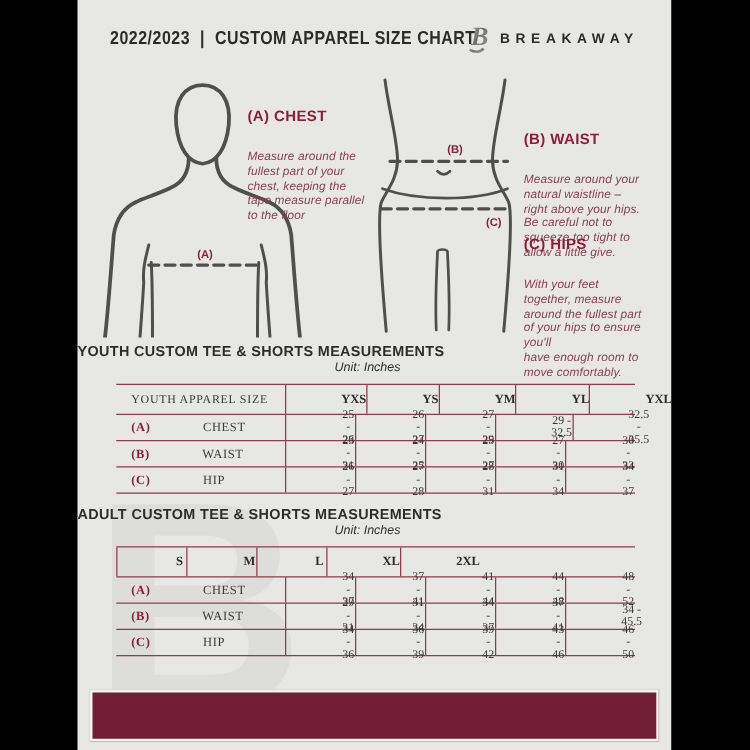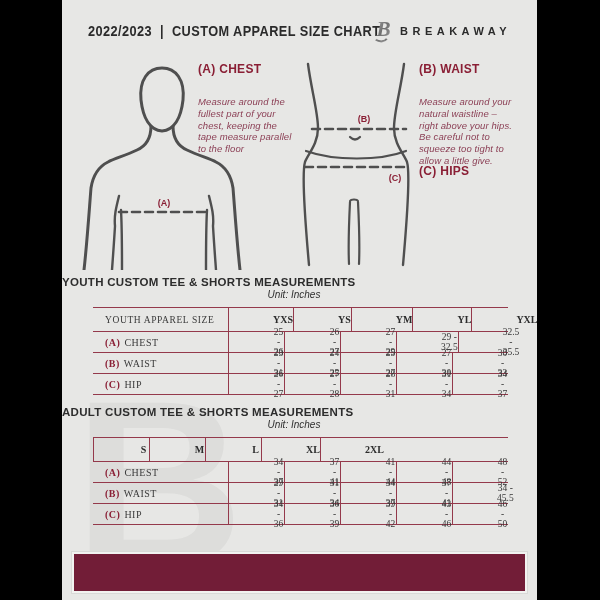--- a/index.html
+++ b/index.html
@@ -20,21 +20,21 @@
   .page{position:absolute;left:62px;top:0;width:475px;height:600px;background:var(--pagebg);overflow:hidden;}
 
   
   .doc-title{position:absolute;left:26px;top:22px;font-size:15px;font-weight:bold;color:#2b2b2b;
     letter-spacing:.5px;white-space:pre;transform:scaleX(.85);transform-origin:left center;}
   .brand{position:absolute;right:26px;top:17px;display:flex;align-items:center;gap:4px;}
   .brand-name{font-size:11px;font-weight:bold;color:#2b2b2b;letter-spacing:4.5px;}
 
   
   .guide{position:absolute;width:116px;}
-  .guide-h{font-size:12px;font-weight:bold;color:var(--maroon);letter-spacing:.3px;margin-bottom:7px;}
+  .guide-h{font-size:12px;font-weight:bold;color:var(--maroon);letter-spacing:.3px;margin-bottom:7px;margin-top:24px;}
   .guide-b{font-size:9.5px;font-style:italic;color:var(--maroon-soft);line-height:11.8px;white-space:pre-line;letter-spacing:.1px;margin-top:20px;}
 
   
   .fig{position:absolute;}
   .fig path, .fig circle{fill:none;stroke:var(--stroke);stroke-linecap:round;stroke-linejoin:round;}
   .dash{stroke:var(--maroon);stroke-width:2.6;stroke-dasharray:8 5;fill:none;}
   .marker{font-size:9px;font-weight:bold;fill:var(--maroon);font-family:"Liberation Sans",sans-serif;}
 
   
   .sec-title{position:absolute;left:0;width:475px;text-align:left;font-size:11.5px;font-weight:bold;color:#2d2d2d;letter-spacing:.3px;}
@@ -43,21 +43,21 @@
   
   .table{position:absolute;left:31px;width:415px;border-top:1.5px solid var(--line);}
   .tr{display:flex;border-bottom:1.5px solid var(--line);height:20px;align-items:center;font-family:Liberation Serif, serif;}
   .tr.head{height:23px;}
   .td{flex:0 0 56px;box-sizing:border-box;text-align:center;border-left:1.5px solid var(--line);
       font-size:9.5px;color:#383838;align-self:stretch;display:flex;align-items:center;justify-content:center;padding-left:44px;}
   .td.lab{flex:0 0 135px;border-left:none;justify-content:flex-start;padding-left:12px;letter-spacing:.5px;font-size:10px;}
   .tr.head .td{font-weight:bold;font-size:10px;color:#2c2c2c;}
   .tr.head .td.lab{font-weight:normal;font-size:9.5px;color:#3a3a3a;letter-spacing:.6px;}
   .prefix{color:var(--maroon);font-weight:bold;margin-right:4px;}
-  .rowname{color:#3a3a3a;}
+  .rowname{color:#3a3a3a;margin-left:38px;}
 
   
   .watermark{position:absolute;left:12px;top:366px;font-size:235px;font-weight:bold;line-height:1;
     color:rgba(40,40,40,0.05);pointer-events:none;}
   .footer-bar{position:absolute;left:10px;top:552px;width:451px;height:37px;background:var(--footer);
     border:2px solid #f2f2f0;box-shadow:0 0 0 1px #d9d9d7;}
 </style>
 </head>
 <body>
 
@@ -113,31 +113,38 @@
     </svg>
 
     <div class="guide" style="left:136px;top:62px">
       <div class="guide-h">(A) CHEST</div>
       <div class="guide-b">Measure around the
 fullest part of your
 chest, keeping the
 tape measure parallel
 to the floor</div>
     </div>
-    <div class="guide" style="left:357px;top:62px">
+    <div class="guide" style="left:357px;top:80px">
       <div class="guide-h">(B) WAIST</div>
       <div class="guide-b">Measure around your
 natural waistline –
 right above your hips.
 Be careful not to
 squeeze too tight to
 allow a little give.</div>
     </div>
     <div class="guide" style="left:357px;top:164px">
       <div class="guide-h">(C) HIPS</div>
+      <div class="guide-b">With your feet
+together, measure
+around the fullest part
+of your hips to ensure
+you'll
+have enough room to
+move comfortably.</div>
     </div>
 
     <div class="sec-title" style="top:276px">YOUTH CUSTOM TEE &amp; SHORTS MEASUREMENTS</div>
     <div class="sec-unit" style="top:289px">Unit: Inches</div>
     <div class="table" style="top:307px">
       <div class="tr head">
         <div class="td lab">YOUTH APPAREL SIZE</div>
         <div class="td">YXS</div>
         <div class="td">YS</div>
         <div class="td">YM</div>

